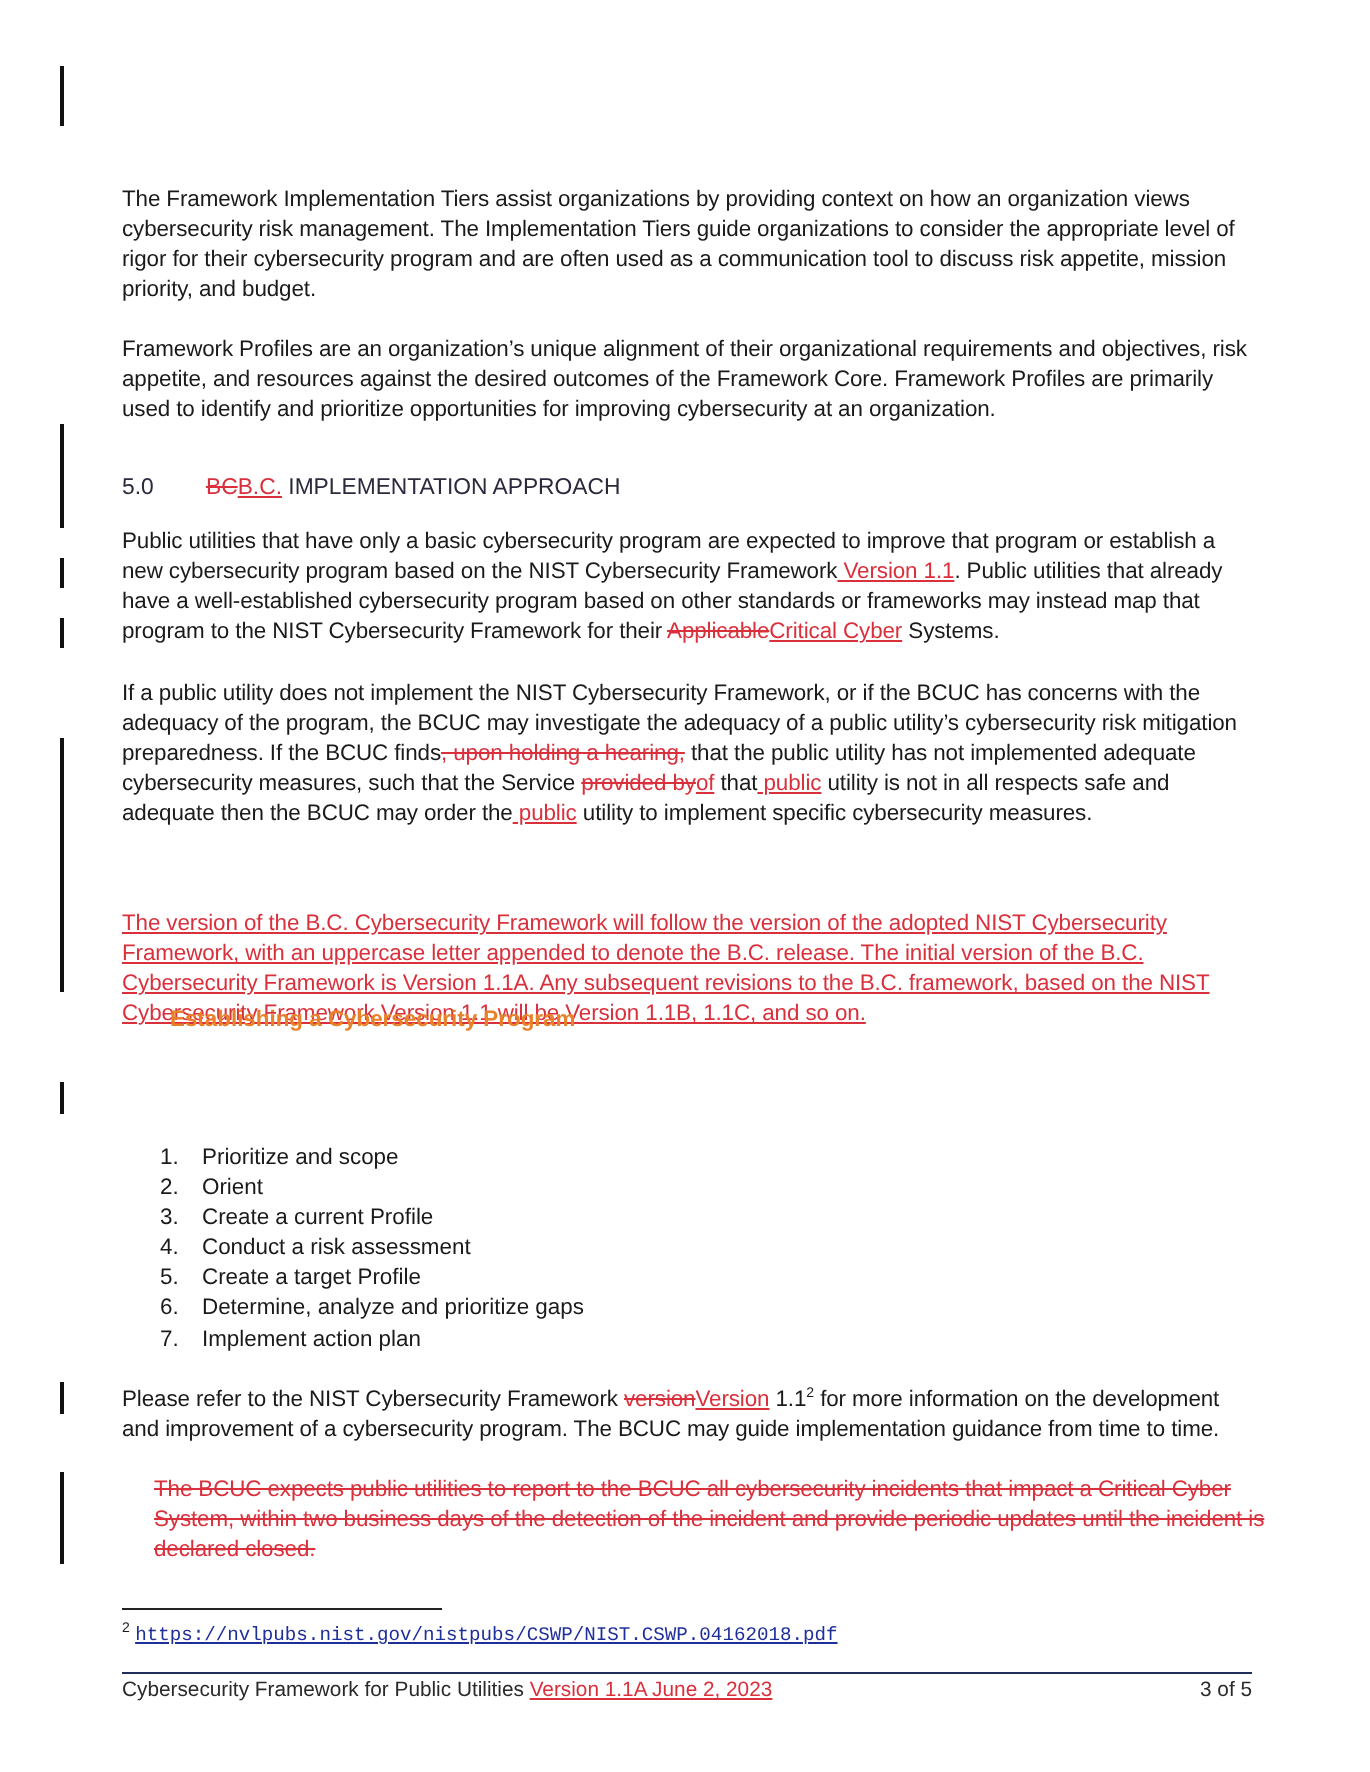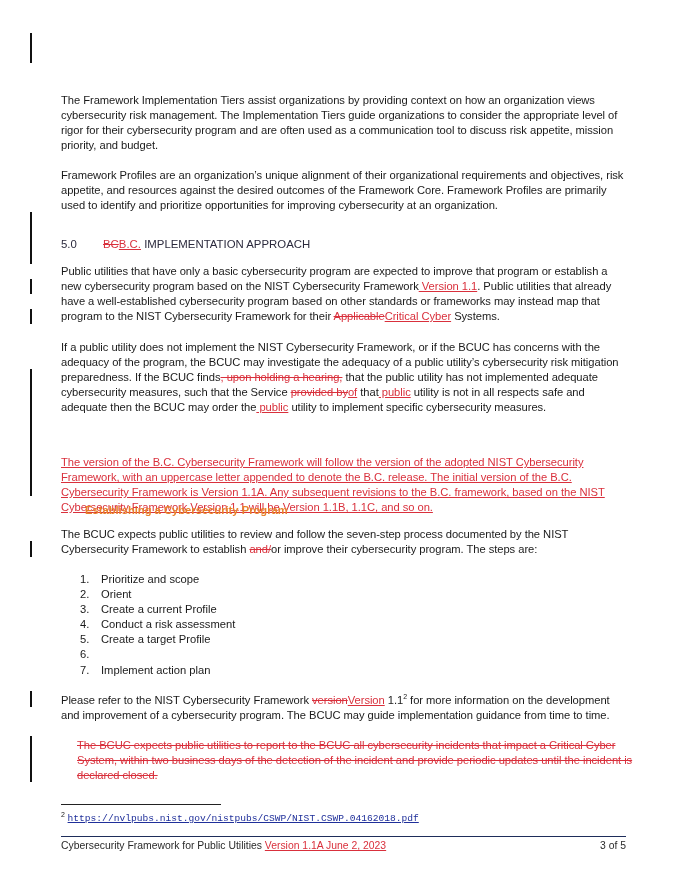--- a/index.html
+++ b/index.html
@@ -50,21 +50,20 @@
   </div>
 
   <p class="p" style="top:264px;"><span>Public utilities that have only a basic cybersecurity program are expected to improve that program or establish a new cybersecurity program based on the NIST Cybersecurity Framework</span><span class="ins"> Version 1.1</span><span>. Public utilities that already have a well-established cybersecurity program based on other standards or frameworks may instead map that program to the NIST Cybersecurity Framework for their </span><span class="del">Applicable</span><span class="ins">Critical Cyber</span><span> Systems.</span></p>
 
   <p class="p" style="top:340px;"><span>If a public utility does not implement the NIST Cybersecurity Framework, or if the BCUC has concerns with the adequacy of the program, the BCUC may investigate the adequacy of a public utility’s cybersecurity risk mitigation preparedness. If the BCUC finds</span><span class="del">, upon holding a hearing,</span><span> that the public utility has not implemented adequate cybersecurity measures, such that the Service </span><span class="del">provided by</span><span class="ins">of</span><span> that</span><span class="ins"> public</span><span> utility is not in all respects safe and adequate then the BCUC may order the</span><span class="ins"> public</span><span> utility to implement specific cybersecurity measures.</span></p>
 
   <p class="p insblock" style="top:431px;">The version of the B.C. Cybersecurity Framework will follow the version of the adopted NIST Cybersecurity Framework, with an uppercase letter appended to denote the B.C. release. The initial version of the B.C. Cybersecurity Framework is Version 1.1A. Any subsequent revisions to the B.C. framework, based on the NIST Cybersecurity Framework Version 1.1 will be Version 1.1B, 1.1C, and so on.</p>
 
   <div class="subheading">Establishing a Cybersecurity Program</div>
 
-  <p class="p" style="top:527px;"><span>The BCUC expects public utilities to review and follow the seven-step process documented by the NIST Cybersecurity Framework to establish </span><span class="del">and/</span><span>or improve their cybersecurity program. The steps are:</span></p>
 
   <ol class="steps">
     <li>
         <span class="n">1.</span>
         <span>Prioritize and scope</span>
       </li>
     <li>
         <span class="n">2.</span>
         <span>Orient</span>
       </li>
@@ -75,20 +74,21 @@
     <li>
         <span class="n">4.</span>
         <span>Conduct a risk assessment</span>
       </li>
     <li>
         <span class="n">5.</span>
         <span>Create a target Profile</span>
       </li>
     <li>
         <span class="n">6.</span>
+        <span>Determine, analyze and prioritize gaps</span>
       </li>
     <li>
         <span class="n">7.</span>
         <span>Implement action plan</span>
       </li>
   </ol>
 
   <p class="p" style="top:693px;"><span>Please refer to the NIST Cybersecurity Framework </span><span class="del">version</span><span class="ins">Version</span><span> 1.1</span><sup>2</sup><span> for more information on the development and improvement of a cybersecurity program. The BCUC may guide implementation guidance from time to time.</span></p>
 
   <p class="p delblock" style="top:738px;">The BCUC expects public utilities to report to the BCUC all cybersecurity incidents that impact a Critical Cyber System, within two business days of the detection of the incident and provide periodic updates until the incident is declared closed.</p>

